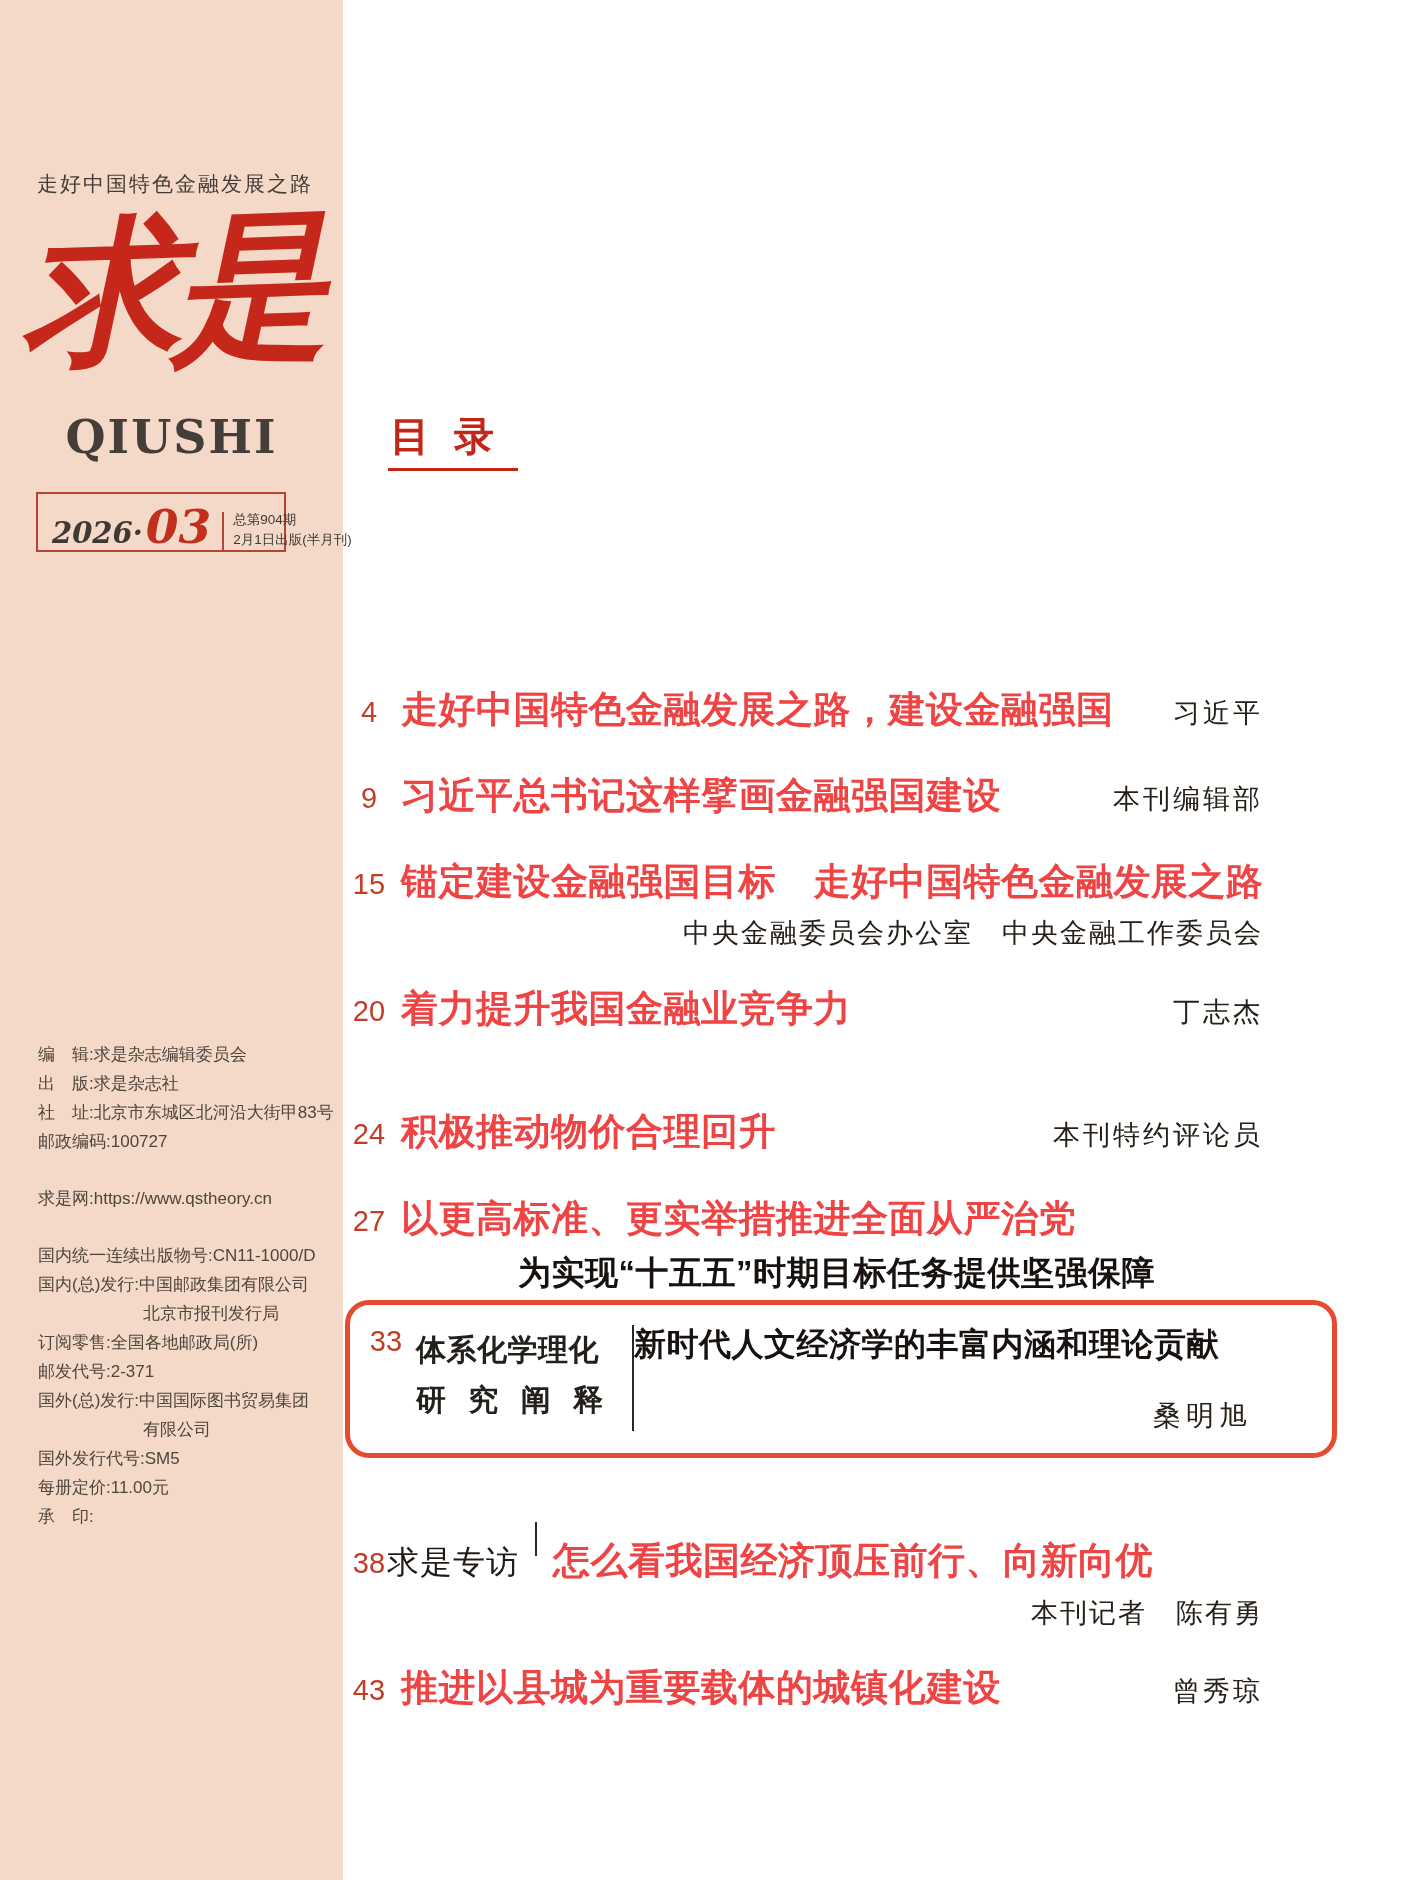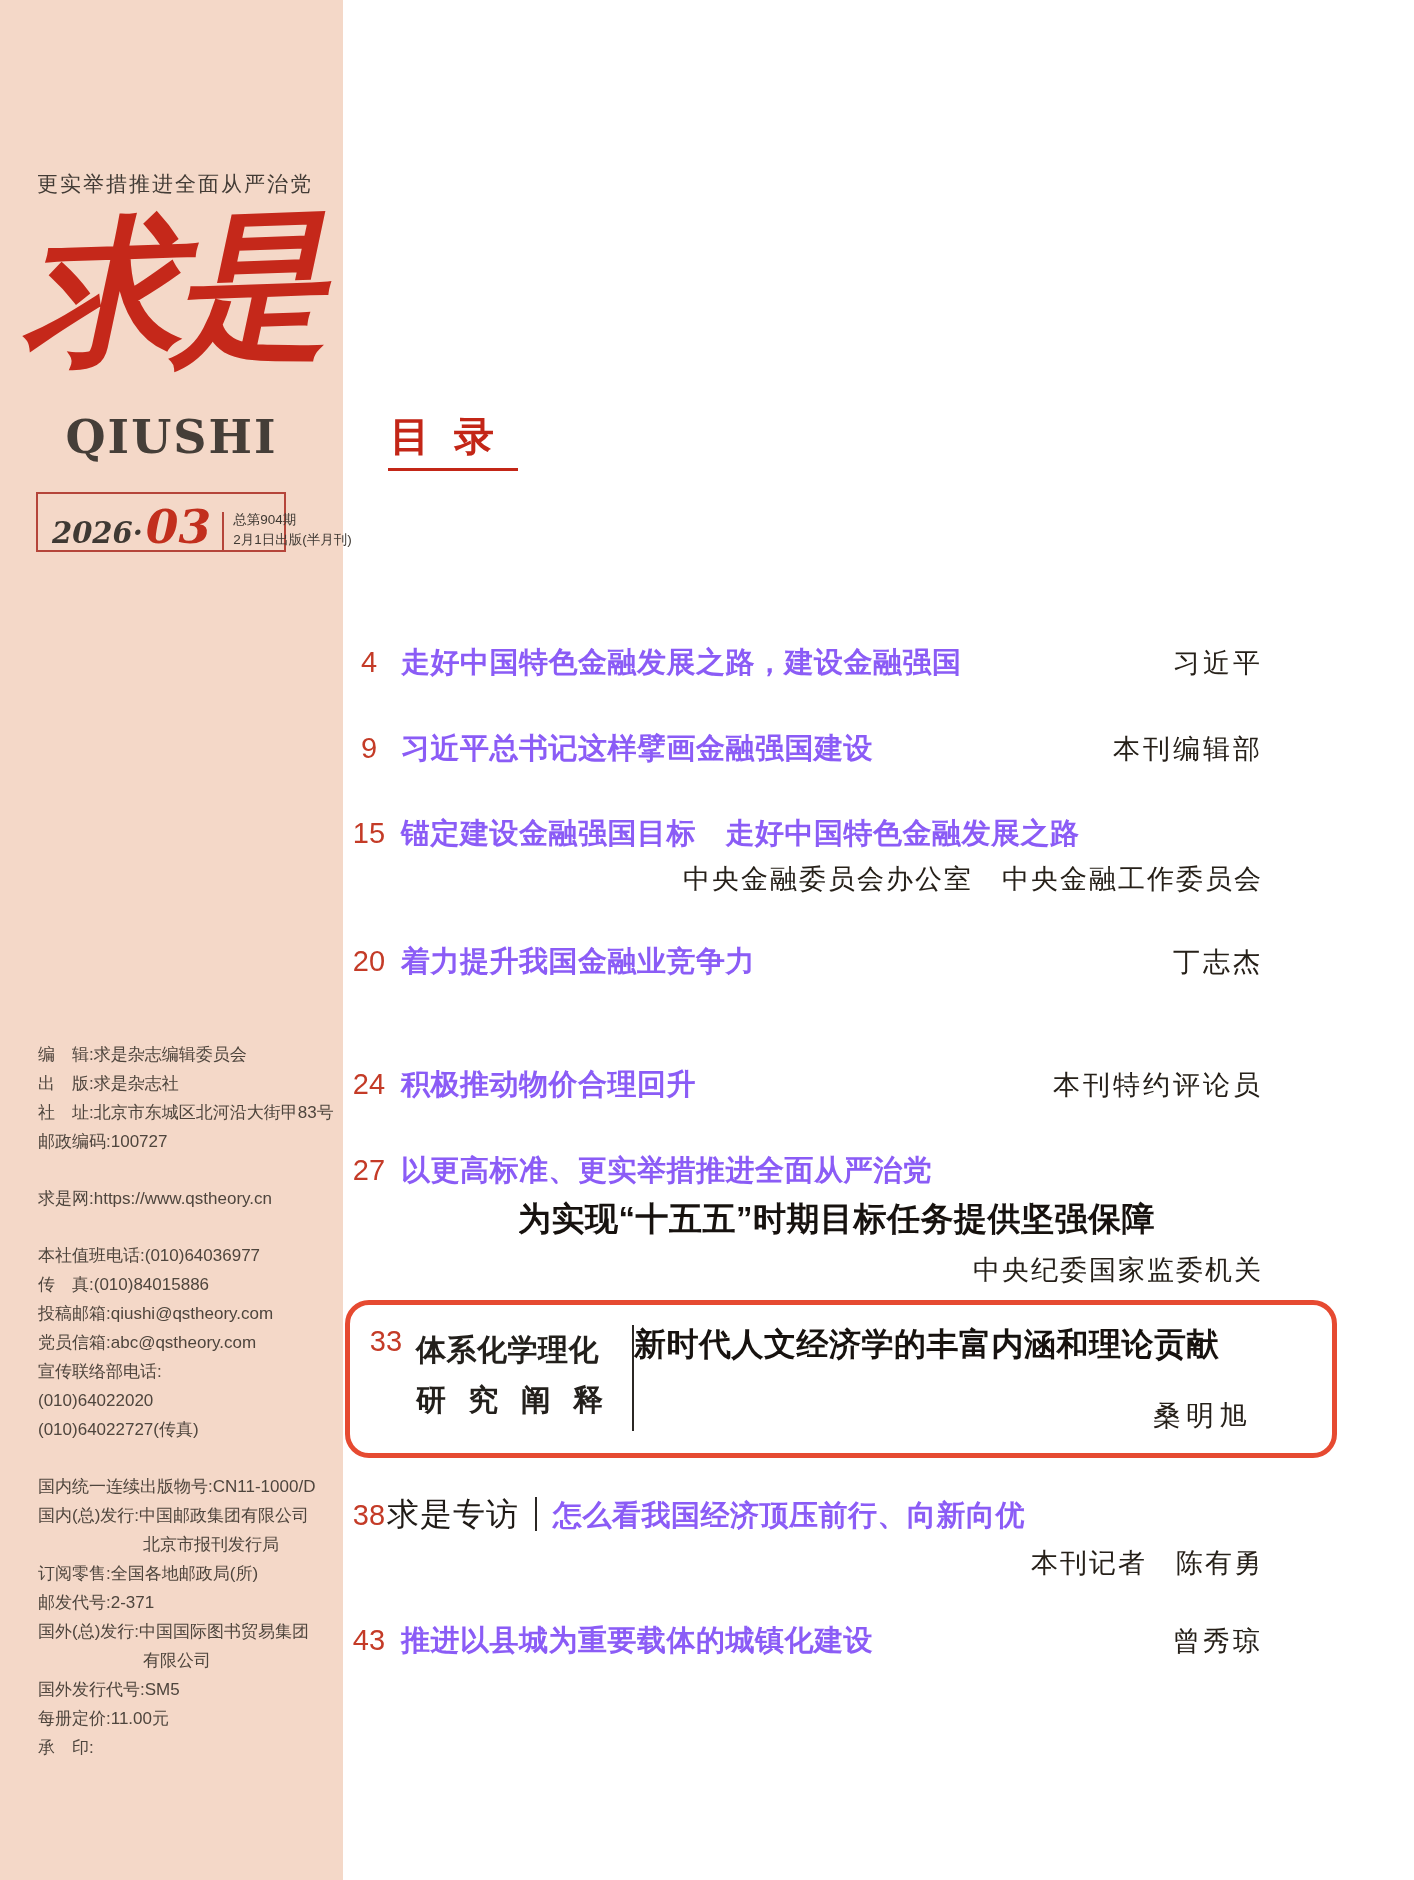--- a/index.html
+++ b/index.html
@@ -31,22 +31,22 @@
   .pub-line{white-space:nowrap;}
   .pub-line.indent{padding-left:105px;}
   
   .main{position:absolute;left:343px;top:0;width:1071px;height:1880px;}
   .toc-title{position:absolute;left:45px;top:414px;display:inline-block;
              font-size:40px;font-weight:bold;color:#c32617;letter-spacing:24px;
              padding:0 0 10px 2px;border-bottom:3px solid #c32617;line-height:1.1;}
   .entry{position:absolute;left:8px;width:912px;}
   .row{display:flex;align-items:baseline;}
   .num{width:36px;flex:none;text-align:center;font-size:29px;color:#c43b27;line-height:1.15;}
-  .title{font-size:29px;font-weight:bold;color:#8b5cf6;margin-left:14px;
-         letter-spacing:0.5px;white-space:nowrap;line-height:1.15;}
+  .title{font-size:37px;font-weight:bold;color:#ef4444;margin-left:14px;
+         letter-spacing:0.5px;white-space:nowrap;line-height:1.15;margin-top:44px;}
   .prefix{font-size:32px;font-weight:normal;color:#201b17;
           letter-spacing:1px;white-space:nowrap;line-height:1.15;}
   .vbar{width:2px;height:34px;background:#2b2724;margin:0 16px;align-self:center;flex:none;}
   .author{font-family:"DejaVu Serif",serif;font-size:27px;font-weight:normal;
           color:#262019;margin-left:auto;letter-spacing:3px;white-space:nowrap;}
   .author-line{text-align:right;font-family:"DejaVu Serif",serif;font-size:27px;
                color:#262019;letter-spacing:2px;white-space:nowrap;}
   .line2{font-size:33px;font-weight:bold;color:#17120f;margin-left:50px;
          text-indent:117px;letter-spacing:0.5px;white-space:nowrap;line-height:1.15;margin-top:13px;}
   
@@ -62,21 +62,21 @@
              letter-spacing:0.5px;white-space:nowrap;line-height:1.2;}
   .box-author{position:absolute;right:80px;bottom:18px;font-family:"DejaVu Serif",serif;
               font-size:28px;color:#262019;letter-spacing:5px;}
 </style>
 </head>
 <body>
 
 <div class="page">
 
   <div class="sidebar">
-    <div class="masthead">更实举措推进全面从严治党</div>
+    <div class="masthead">走好中国特色金融发展之路</div>
     <div class="logo">求是</div>
     <div class="qiushi">QIUSHI</div>
 
     <div class="issue-box">
       <span class="issue-year"><span>2026</span><span>·</span></span>
       <span class="issue-num">03</span>
       <span class="issue-divider"></span>
       <span class="issue-meta">
         <div>总第904期</div>
         <div>2月1日出版(半月刊)</div>
@@ -85,29 +85,20 @@
 
     <div class="pub-info">
       <div class="pub-block">
         <div class="pub-line">编　辑:求是杂志编辑委员会</div>
         <div class="pub-line">出　版:求是杂志社</div>
         <div class="pub-line">社　址:北京市东城区北河沿大街甲83号</div>
         <div class="pub-line">邮政编码:100727</div>
       </div>
       <div class="pub-block">
         <div class="pub-line">求是网:https://www.qstheory.cn</div>
-      </div>
-      <div class="pub-block">
-        <div class="pub-line">本社值班电话:(010)64036977</div>
-        <div class="pub-line">传　真:(010)84015886</div>
-        <div class="pub-line">投稿邮箱:qiushi@qstheory.com</div>
-        <div class="pub-line">党员信箱:abc@qstheory.com</div>
-        <div class="pub-line">宣传联络部电话:</div>
-        <div class="pub-line">(010)64022020</div>
-        <div class="pub-line">(010)64022727(传真)</div>
       </div>
       <div class="pub-block">
         <div class="pub-line">国内统一连续出版物号:CN11-1000/D</div>
         <div class="pub-line">国内(总)发行:中国邮政集团有限公司</div>
         <div class="pub-line indent">北京市报刊发行局</div>
         <div class="pub-line">订阅零售:全国各地邮政局(所)</div>
         <div class="pub-line">邮发代号:2-371</div>
         <div class="pub-line">国外(总)发行:中国国际图书贸易集团</div>
         <div class="pub-line indent">有限公司</div>
         <div class="pub-line">国外发行代号:SM5</div>

